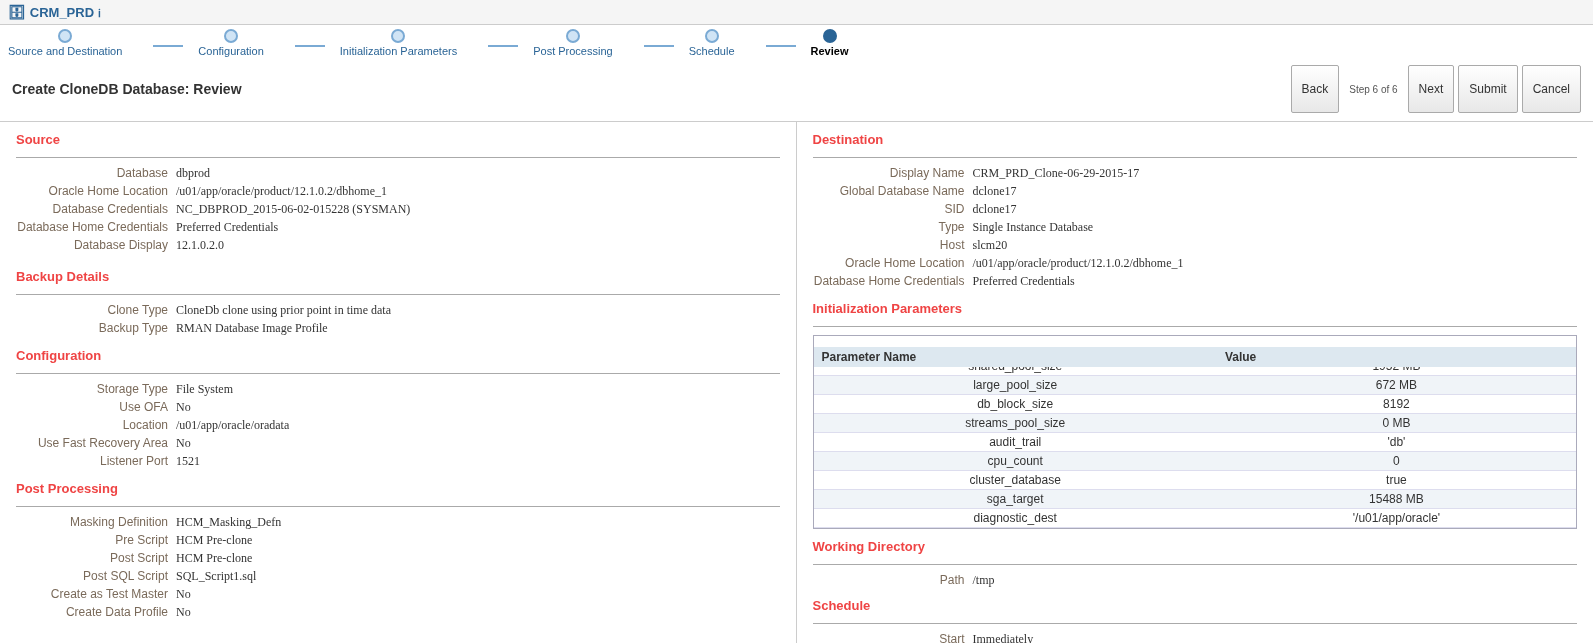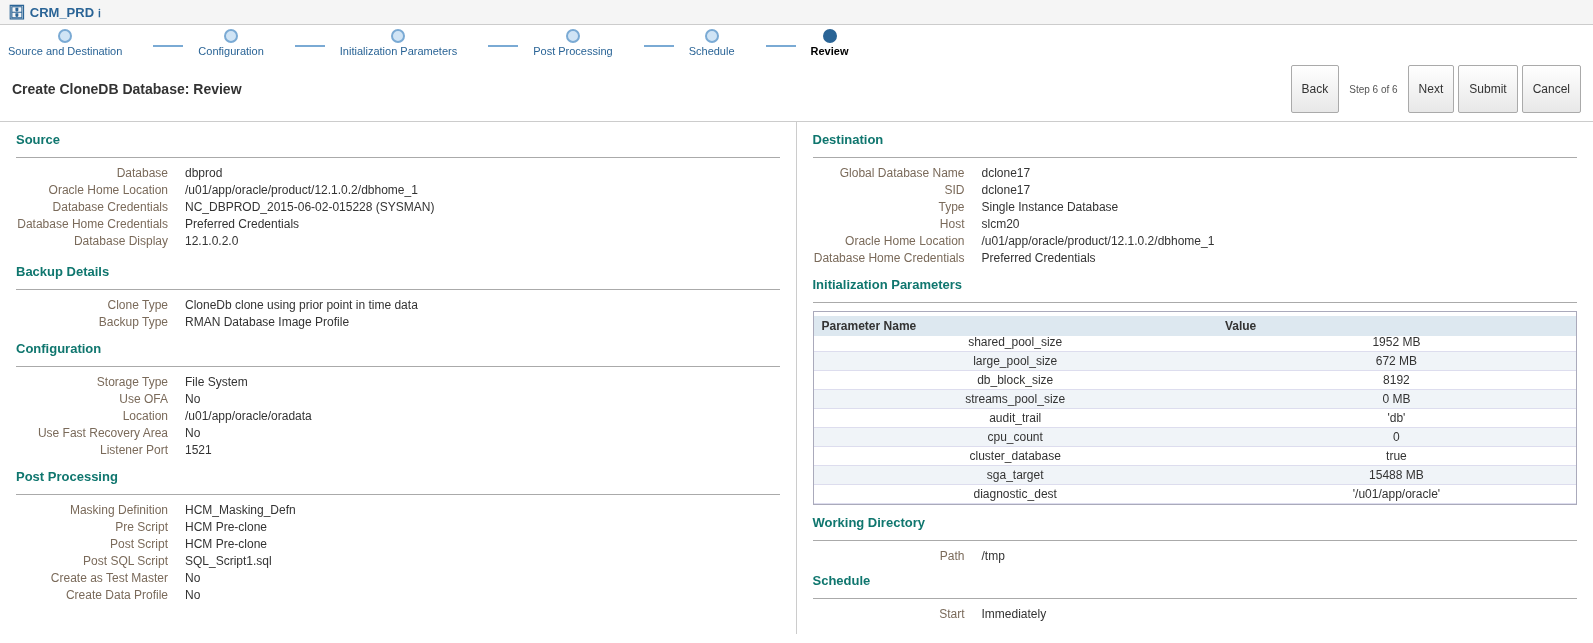--- a/index.html
+++ b/index.html
@@ -108,47 +108,47 @@
     }
     .right-panel {
       width: 50%;
       padding: 10px 16px;
     }
 
     
     .section-title {
       font-size: 13px;
       font-weight: bold;
-      color: #0f766e;
+      color: #ef4444;
       margin-bottom: 6px;
       padding-bottom: 4px;
     }
     .section-divider {
       border: none;
       border-top: 1px solid #aaa;
       margin: 6px 0 8px 0;
     }
 
     
     .field-row {
       display: flex;
       margin-bottom: 3px;
-      gap: 9px;
     }
     .field-label {
       text-align: right;
       color: #7a6a5a;
       font-size: 12px;
       min-width: 160px;
       padding-right: 8px;
       flex-shrink: 0;
     }
     .field-value {
       color: #333;
       font-size: 12px;
+      font-family: Liberation Serif, serif;
     }
 
     
     .params-table-wrapper {
       border: 1px solid #aab;
       overflow: auto;
       max-height: 200px;
       margin-top: 6px;
     }
     .params-table {
@@ -156,21 +156,21 @@
       border-collapse: collapse;
       font-size: 12px;
     }
     .params-table thead tr th {
       background: #dde8f0;
       padding: 3px 8px;
       text-align: left;
       border-bottom: 1px solid #aab;
       font-weight: bold;
       position: sticky;
-      top: 4px;
+      top: 11px;
     }
     .params-table tbody tr:nth-child(even) {
       background: #f0f4f8;
     }
     .params-table tbody tr td {
       padding: 2px 8px;
       border-bottom: 1px solid #dde;
       text-align: center;
     }
 
@@ -332,20 +332,24 @@
       </div>
     </div>
 
   </div>
 
   <div class="right-panel">
 
     <div class="section-title">Destination</div>
     <hr class="section-divider">
     <div>
+      <div class="field-row">
+        <span class="field-label">Display Name</span>
+        <span class="field-value">CRM_PRD_Clone-06-29-2015-17</span>
+      </div>
       <div class="field-row">
         <span class="field-label">Global Database Name</span>
         <span class="field-value">dclone17</span>
       </div>
       <div class="field-row">
         <span class="field-label">SID</span>
         <span class="field-value">dclone17</span>
       </div>
       <div class="field-row">
         <span class="field-label">Type</span>

